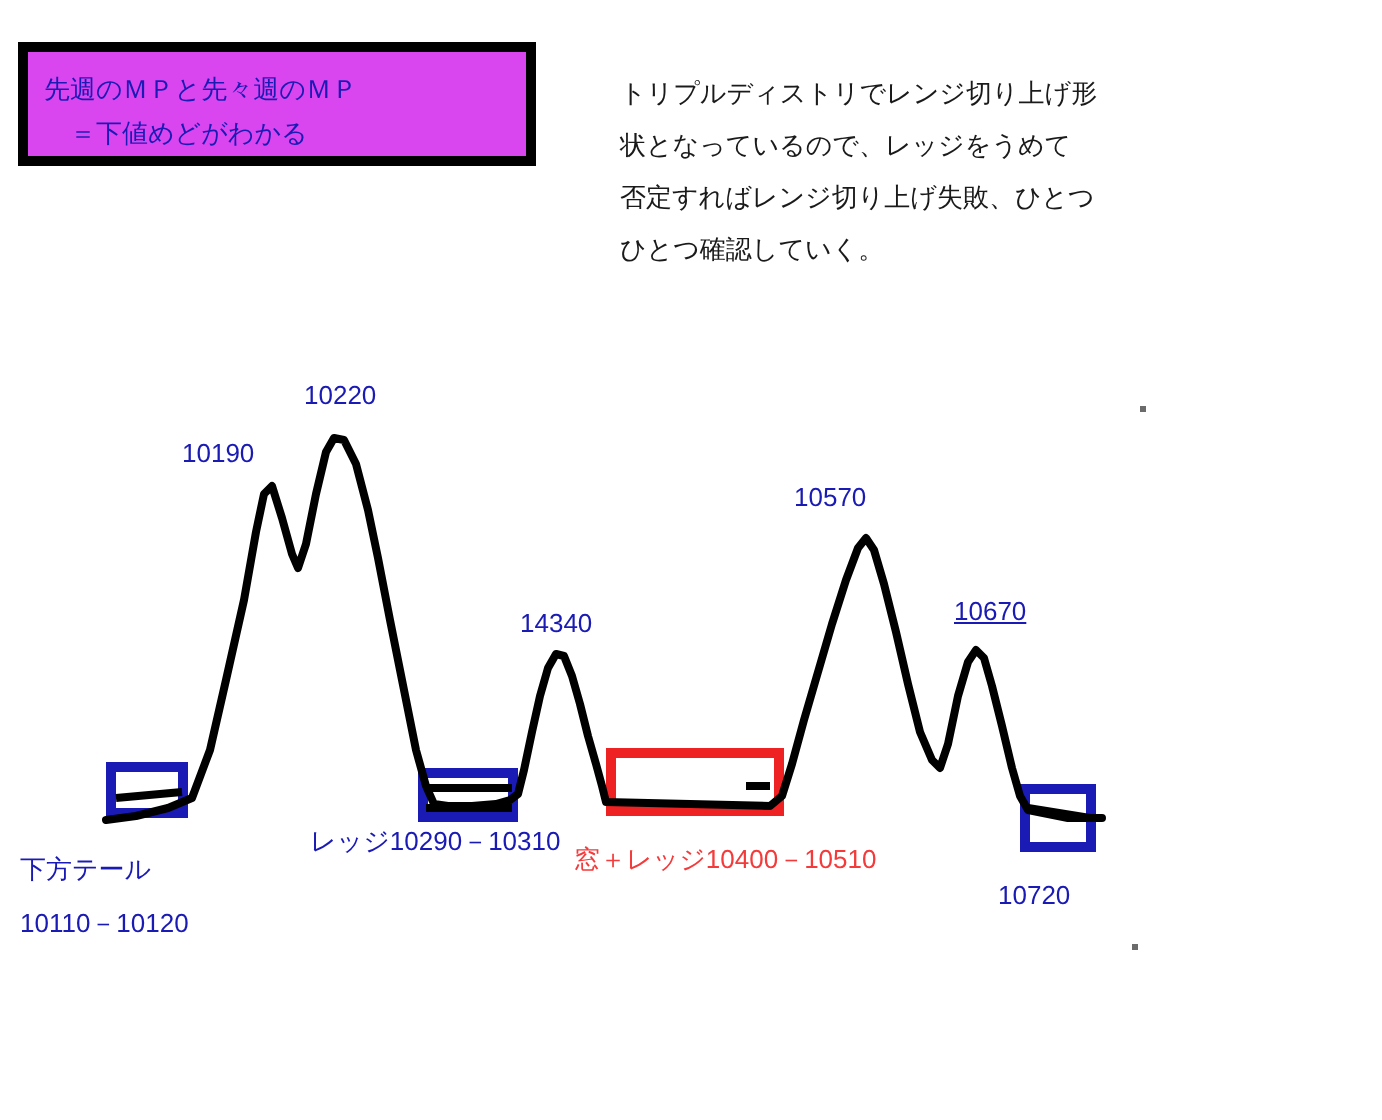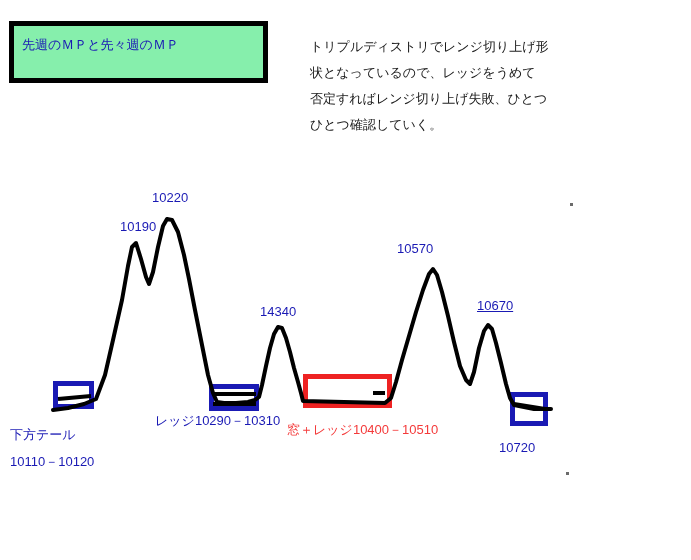--- a/index.html
+++ b/index.html
@@ -22,21 +22,21 @@
     height: 560px;
   }
 
   .note-box {
     position: absolute;
     left: 9px;
     top: 21px;
     width: 259px;
     height: 62px;
     border: 5px solid #000000;
-    background: #86efac;
+    background: #d946ef;
     box-sizing: border-box;
     padding: 8px 0 0 8px;
   }
   .note-line {
     color: #1a1ab4;
     font-size: 13px;
     line-height: 22px;
     white-space: pre;
     font-family: "Liberation Sans", sans-serif;
   }
@@ -77,20 +77,21 @@
     width: 3px;
     height: 3px;
     background: #6b6b6b;
   }
 </style>
 </head>
 <body>
 
 <div class="note-box">
   <div class="note-line">先週のＭＰと先々週のＭＰ</div>
+  <div class="note-line">　＝下値めどがわかる</div>
 </div>
 
 <div class="para">
   <div class="para-line">トリプルディストリでレンジ切り上げ形</div>
   <div class="para-line">状となっているので、レッジをうめて</div>
   <div class="para-line">否定すればレンジ切り上げ失敗、ひとつ</div>
   <div class="para-line">ひとつ確認していく。</div>
 </div>
 
 <svg id="canvas" viewBox="0 0 691 560" xmlns="http://www.w3.org/2000/svg">
@@ -104,21 +105,21 @@
       <line x1="58" y1="399" x2="91" y2="396" stroke="#000000" stroke-width="4"></line>
       <line x1="213" y1="394" x2="256" y2="394" stroke="#000000" stroke-width="4"></line>
       <line x1="213" y1="404" x2="256" y2="404" stroke="#000000" stroke-width="4"></line>
       <line x1="373" y1="393" x2="385" y2="393" stroke="#000000" stroke-width="4"></line>
       <line x1="514" y1="404" x2="545" y2="409" stroke="#000000" stroke-width="4"></line>
     </g>
   <path id="price-path" fill="none" stroke="#000000" stroke-width="4" stroke-linejoin="round" stroke-linecap="round" d="M53,410 L68,408 L84,404 L96,399 L105,375 L113,340 L122,300 L128,266 L132,247 L136,243 L141,259 L146,277 L149,284 L153,272 L158,247 L163,226 L167,219 L172,220 L178,232 L184,255 L189,279 L195,310 L202,345 L208,375 L213,393 L217,402 L224,403 L236,403 L248,402 L255,400 L259,397 L262,385 L266,366 L270,348 L274,334 L278,327 L282,328 L286,338 L290,352 L294,368 L298,382 L301,393 L303,401 L385,403 L391,398 L396,382 L402,360 L409,336 L416,312 L423,290 L429,274 L433,269 L437,275 L442,292 L448,316 L454,342 L460,366 L466,380 L470,384 L474,372 L479,348 L484,331 L488,325 L492,329 L496,343 L501,363 L506,384 L510,398 L514,405 L524,407 L534,409 L544,409 L551,409"></path>
 </svg>
 
 <div id="peak-labels">
-    <div class="peak-label" style="left: 120px; top: 219px; text-align: center;">10190</div>
+    <div class="peak-label" style="left: 91px; top: 219px; text-align: center;">10190</div>
     <div class="peak-label" style="left: 152px; top: 190px;">10220</div>
     <div class="peak-label" style="left: 260px; top: 304px;">14340</div>
     <div class="peak-label" style="left: 397px; top: 241px;">10570</div>
     <div class="peak-label" style="left: 477px; top: 298px; text-decoration: underline;">10670</div>
   </div>
 <div id="zone-labels">
     <div class="zone-label blue" style="left: 10px; top: 426px; color: rgb(26, 26, 180); text-align: center;">下方テール</div>
     <div class="zone-label blue" style="left: 10px; top: 453px; color: rgb(26, 26, 180);">10110－10120</div>
     <div class="zone-label blue" style="left: 155px; top: 412px; color: rgb(26, 26, 180);">レッジ10290－10310</div>
     <div class="zone-label red" style="left: 287px; top: 421px; color: rgb(244, 58, 58);">窓＋レッジ10400－10510</div>

